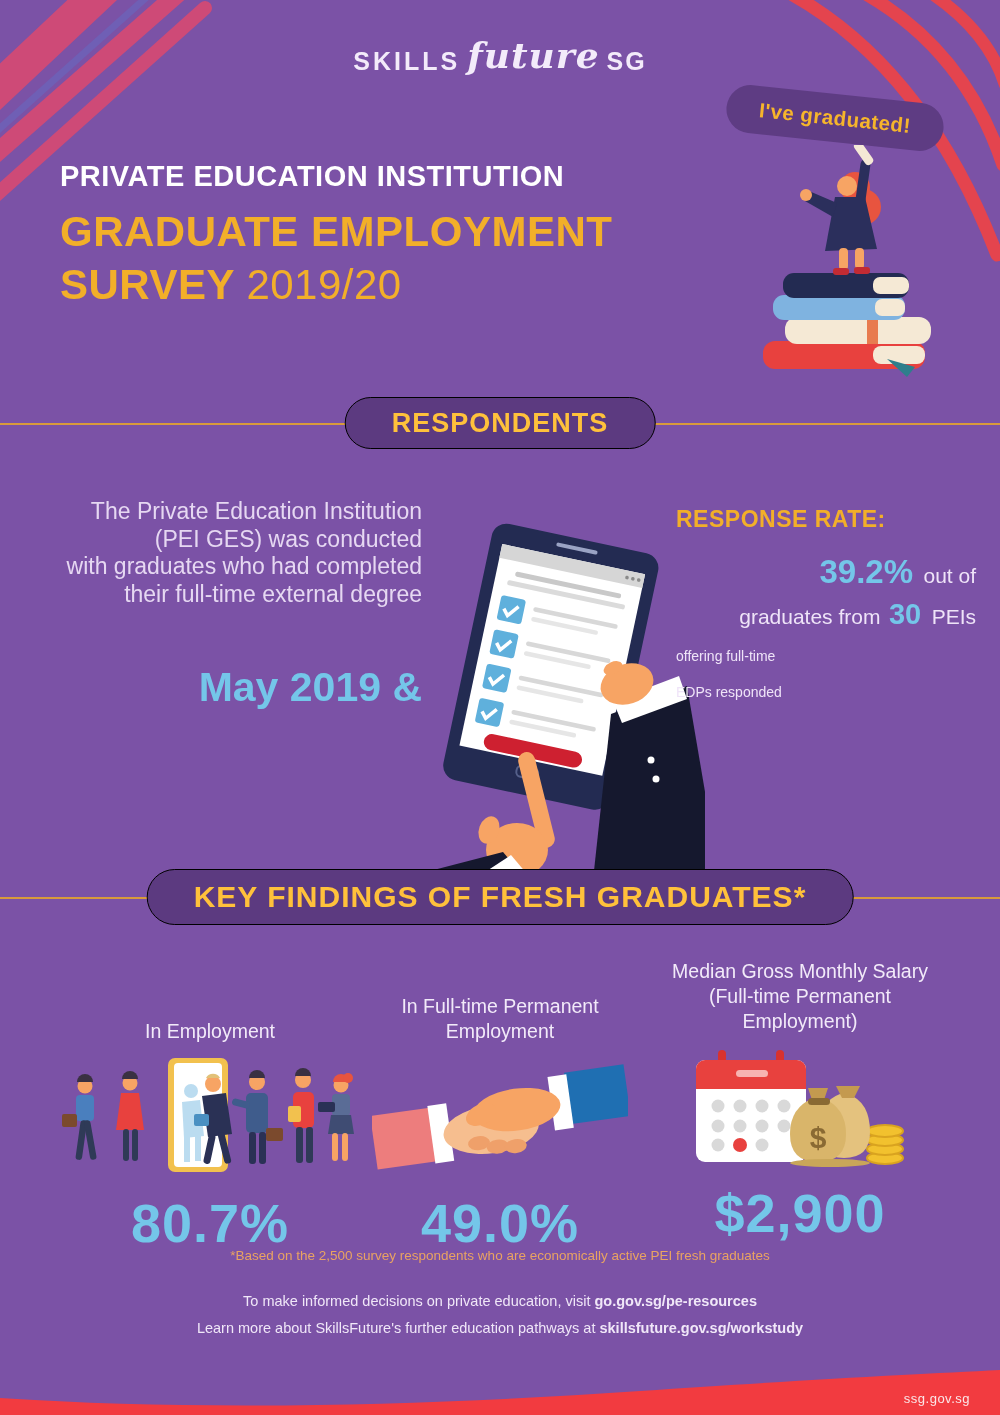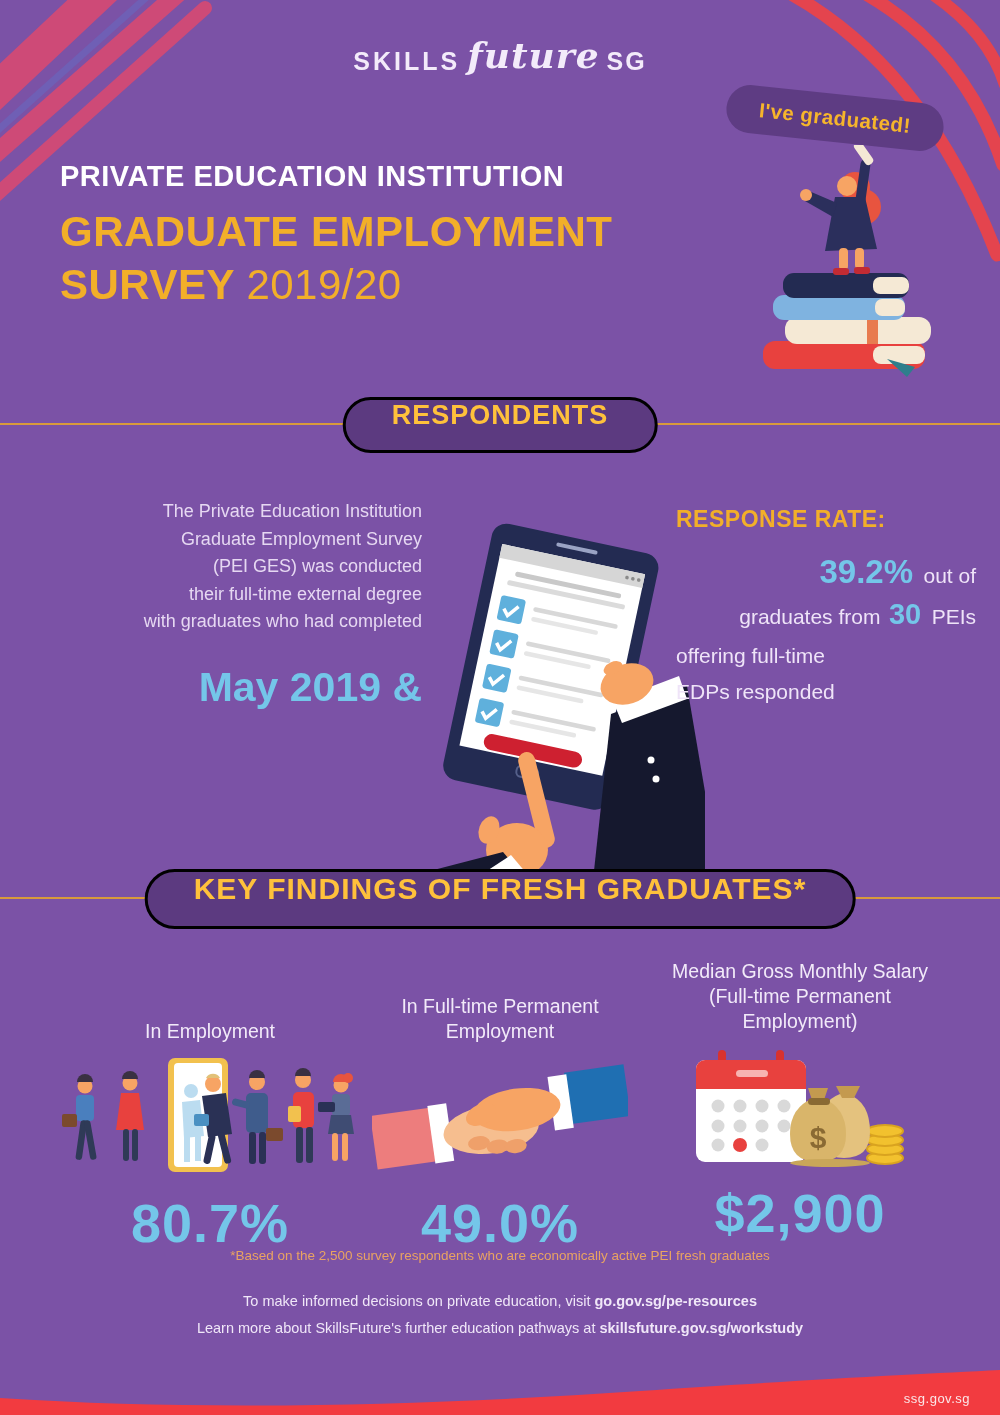--- a/index.html
+++ b/index.html
@@ -20,39 +20,39 @@
   }
   .badge span{color:#F6B52B;font-weight:800;font-size:20.5px;letter-spacing:.5px;}
   .title{top:160px;left:60px;width:640px;}
   .title .l1{color:#FFFFFF;font-weight:700;font-size:29px;letter-spacing:.5px;margin-bottom:12px;}
   .title .l2,.title .l3{color:#F2AF29;font-weight:800;font-size:42px;letter-spacing:.5px;line-height:53px;}
   .title .year{font-weight:400;}
   
   .divider{left:0;width:1000px;height:2px;background:#D99A3C;}
   .pill{
     left:50%;transform:translateX(-50%);
-    background:#5C3A80;border:3px solid #000000;border-radius:40px;
-    display:flex;align-items:flex-start;justify-content:center;padding:0 46px;
+    background:#5C3A80;border:1px solid #000000;border-radius:40px;
+    display:flex;align-items:center;justify-content:center;padding:0 46px;
   }
   .pill span{color:#FFC13B;font-weight:800;letter-spacing:1px;white-space:nowrap;}
   #pill-respondents{top:397px;height:50px;}
   #pill-respondents span{font-size:27px;}
   #pill-keyfindings{top:869px;height:54px;}
   #pill-keyfindings span{font-size:30px;}
   
-  .intro{top:498px;left:30px;width:392px;text-align:right;color:#E6D8F2;font-size:18px;line-height:27.5px;}
+  .intro{top:498px;left:30px;width:392px;text-align:right;color:#E6D8F2;font-size:23px;line-height:27.5px;}
   .period{top:662px;left:30px;width:392px;text-align:right;color:#74C6E9;font-weight:800;font-size:41px;line-height:51px;}
   .rr{top:506px;left:676px;width:300px;}
   .rr .rr-label{color:#F2AF29;font-weight:700;font-size:23px;letter-spacing:.5px;margin-bottom:20px;}
   .rr .row{margin-bottom:7px;text-align:right;}
   .rr .big{color:#74C6E9;font-weight:800;font-size:33px;}
   .rr .mid{color:#74C6E9;font-weight:800;font-size:29px;}
   .rr .small{color:#EFE4F8;font-size:21px;}
   .rr .row .small{margin-left:6px;}
-  .rr .plain{color:#EFE4F8;font-size:21px;line-height:36px;}
+  .rr .plain{color:#EFE4F8;font-size:14px;line-height:36px;}
   
   .col{position:absolute;text-align:center;}
   #col-1{top:962px;left:55px;width:310px;}
   #col-2{top:962px;left:360px;width:280px;}
   #col-3{top:952px;left:650px;width:300px;}
   .col .label{height:82px;display:flex;align-items:flex-end;justify-content:center;
     color:#F2EAF9;font-size:19.5px;line-height:25px;}
   .col .illus{margin-top:6px;height:128px;display:flex;align-items:flex-end;justify-content:center;}
   .col .value{margin-top:14px;color:#74C6E9;font-weight:800;font-size:54px;letter-spacing:1px;}
   .footnote{top:1248px;left:0;width:100%;text-align:center;color:#E9A362;font-size:13.5px;}
@@ -120,24 +120,23 @@
     <div class="l3"><span>SURVEY</span> <span class="year">2019/20</span></div>
   </div>
 
   <div class="abs divider" style="top:423px"></div>
   <div class="abs pill" id="pill-respondents">
     <span>RESPONDENTS</span>
   </div>
 
   <div class="abs intro">
     <div>The Private Education Institution</div>
-    <div>Graduate Employment Survey</div>
     <div>(PEI GES) was conducted</div>
+    <div>with graduates who had completed</div>
     <div>their full-time external degree</div>
-    <div>with graduates who had completed</div>
   </div>
 
   <div class="abs period">
     <div>May 2019 &amp;</div>
   </div>
 
   <svg class="abs" style="top:508px;left:375px" width="330" height="372" viewBox="0 0 330 372">
     <g transform="rotate(12 160 185)">
       <rect x="85" y="25" width="170" height="262" rx="15" fill="#232B52"></rect>
       <rect x="150" y="33" width="42" height="4" rx="2" fill="#9AA3C4"></rect>

